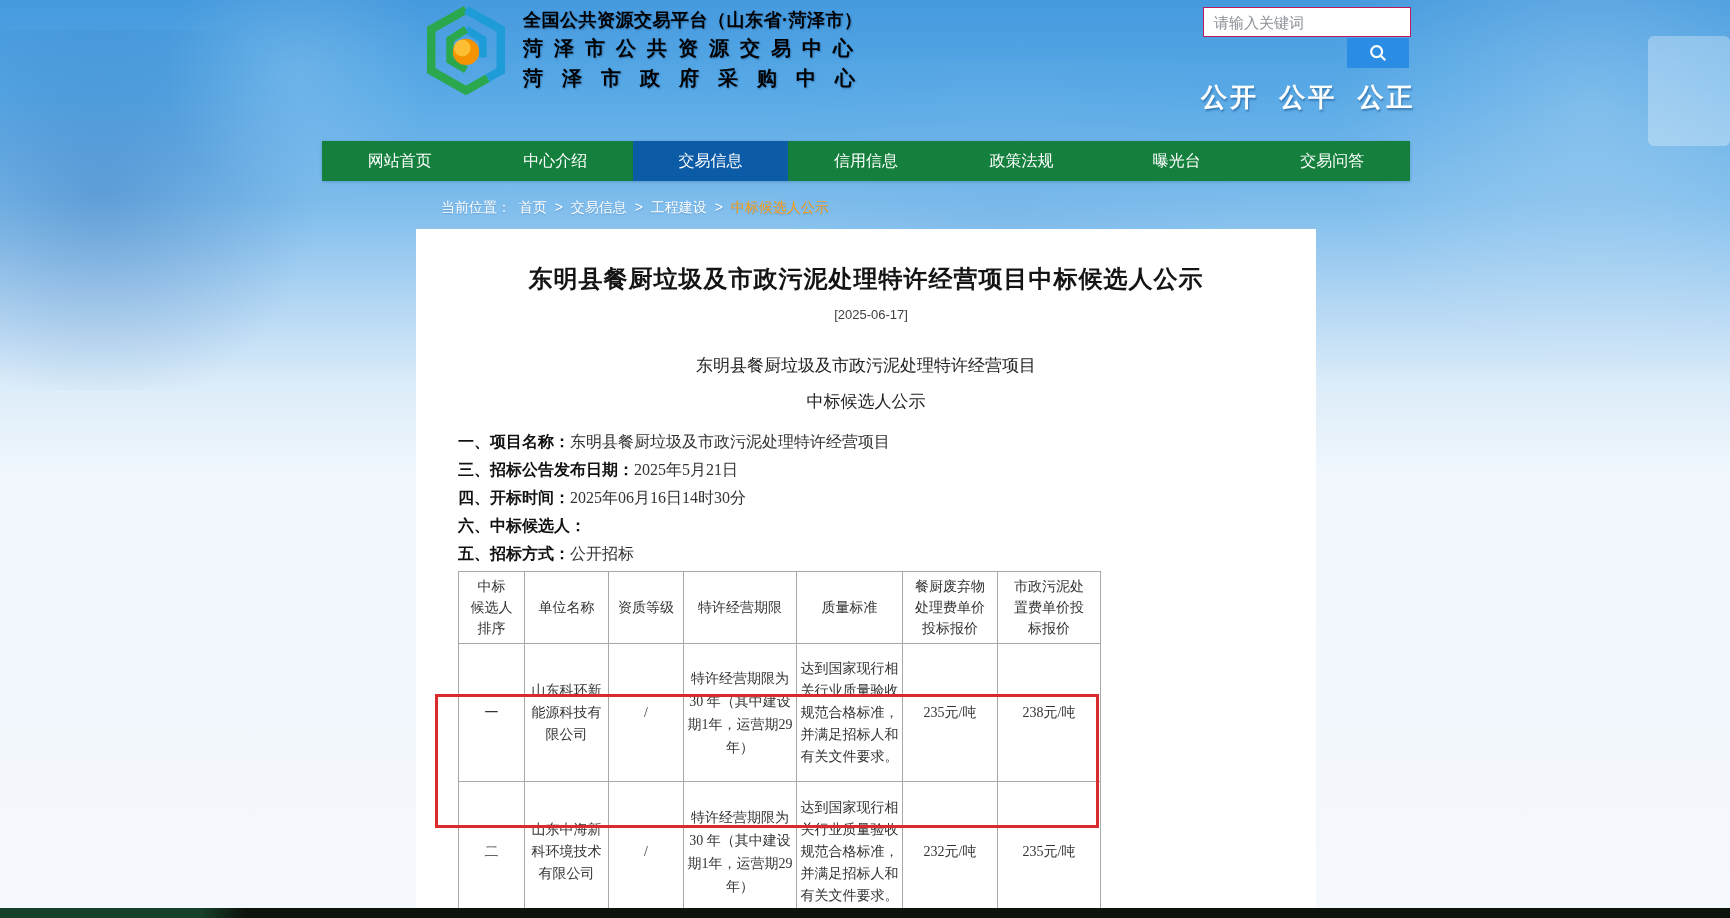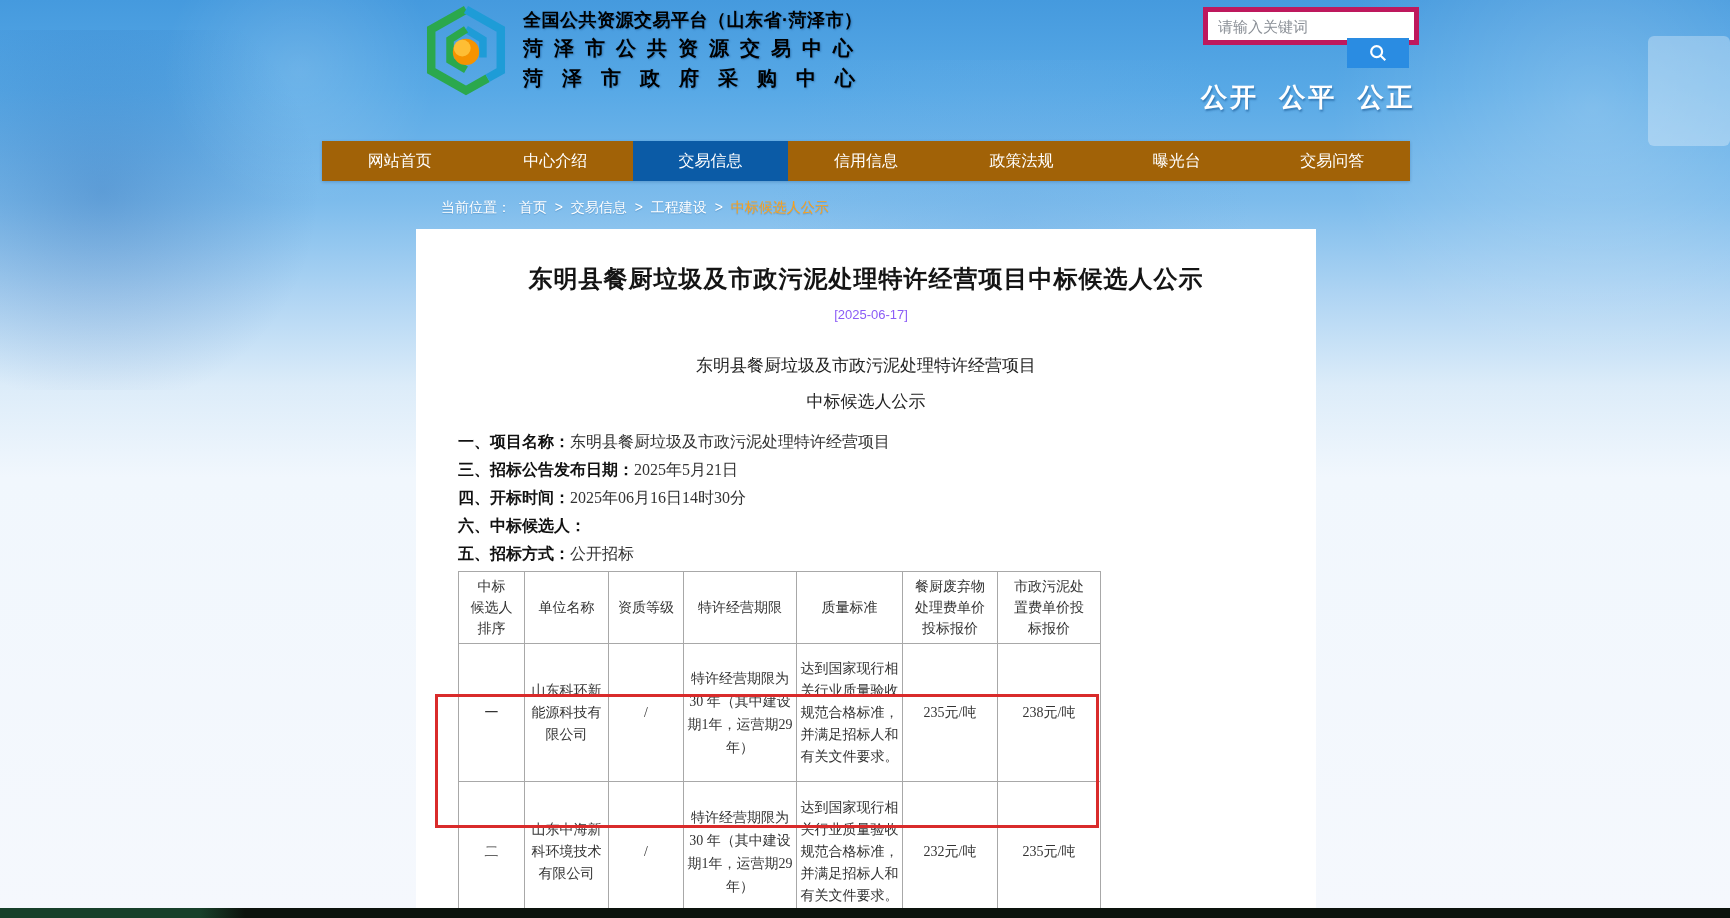--- a/index.html
+++ b/index.html
@@ -15,40 +15,40 @@
   .decor-3{left:1648px;top:36px;width:82px;height:110px;background:rgba(255,255,255,.30);border-radius:6px;}
   .decor-4{left:120px;top:-70px;width:360px;height:280px;background:radial-gradient(circle at 50% 50%,rgba(255,255,255,.14),rgba(255,255,255,0) 60%);}
   .decor-5{left:700px;top:60px;width:620px;height:300px;background:radial-gradient(circle at 50% 50%,rgba(110,175,230,.35),rgba(110,175,230,0) 70%);}
 
   
   .logo{position:absolute;left:414px;top:3px;width:104px;height:94px;}
   .site-title{position:absolute;left:523px;top:8px;color:#000000;text-shadow:1px 1px 2px rgba(0,60,120,.4);}
   .site-title .l1{font-size:18px;font-weight:bold;letter-spacing:.5px;line-height:24px;}
   .site-title .l2{font-size:20px;font-weight:bold;letter-spacing:11px;line-height:29px;margin-top:2px;white-space:nowrap;}
   .site-title .l3{font-size:20px;font-weight:bold;letter-spacing:19px;line-height:29px;margin-top:1px;white-space:nowrap;}
-  .search-input{position:absolute;left:1203px;top:7px;width:186px;height:28px;border:5px solid #be185d;background:#fff;padding:0 10px;font-size:15px;color:#555;outline:none;font-family:"Liberation Sans",sans-serif;}
+  .search-input{position:absolute;left:1203px;top:7px;width:186px;height:28px;border:1px solid #be185d;background:#fff;padding:0 10px;font-size:15px;color:#555;outline:none;font-family:"Liberation Sans",sans-serif;}
   .search-input::placeholder{color:#8a8f96;}
   .search-btn{position:absolute;left:1347px;top:38px;width:62px;height:30px;background:#2a8ce2;border:none;display:flex;align-items:center;justify-content:center;cursor:pointer;}
   .slogan{position:absolute;left:1201px;top:80px;width:210px;font-size:26px;font-weight:bold;color:#fff;letter-spacing:3px;word-spacing:10px;white-space:nowrap;text-shadow:1px 2px 2px rgba(0,60,120,.45);}
 
   
-  .nav{position:absolute;left:322px;top:141px;width:1088px;height:40px;display:flex;background:#a16207;box-shadow:0 1px 3px rgba(0,50,110,.25);}
+  .nav{position:absolute;left:322px;top:141px;width:1088px;height:40px;display:flex;background:#15803d;box-shadow:0 1px 3px rgba(0,50,110,.25);}
   .nav-item{flex:1;line-height:40px;text-align:center;color:#fff;font-size:16px;cursor:pointer;}
   .nav-item.active{background:#0b5ba6;}
 
   
   .breadcrumb{position:absolute;left:441px;top:199px;font-size:14px;color:#fff;text-shadow:0 1px 1px rgba(0,60,120,.25);}
   .breadcrumb span{margin-right:4px;}
   .crumb-link{cursor:pointer;}
   .crumb-current{color:#ffa117;}
 
   
   .panel{position:absolute;left:416px;top:229px;width:900px;height:689px;background:#ffffff;overflow:hidden;}
   .article-title{margin:34px 30px 0;text-align:center;font-size:24px;font-weight:bold;color:#141414;letter-spacing:1px;line-height:32px;}
-  .article-date{margin-top:12px;text-align:center;font-size:13px;color:#8b5cf6;padding-left:10px;}
+  .article-date{margin-top:12px;text-align:center;font-size:13px;color:#404040;padding-left:10px;}
   .sub1{margin-top:32px;text-align:center;font-size:17px;color:#222;font-family:"Liberation Serif",serif;}
   .sub2{margin-top:13px;text-align:center;font-size:17px;color:#222;font-family:"Liberation Serif",serif;}
   .fields{margin:15px 0 0 42px;}
   .field{line-height:28px;font-size:16px;white-space:nowrap;}
   .field .flabel{font-weight:bold;color:#111;}
   .field .fvalue{font-family:"Liberation Serif",serif;color:#333;}
 
   table.cand{margin:3px 0 0 42px;border-collapse:collapse;table-layout:fixed;width:642px;font-family:"Liberation Serif",serif;color:#333;}
   table.cand th,table.cand td{border:1px solid #a8a8a8;text-align:center;vertical-align:middle;font-weight:normal;font-size:14px;padding:4px 0;}
   table.cand thead tr{height:70px;}

